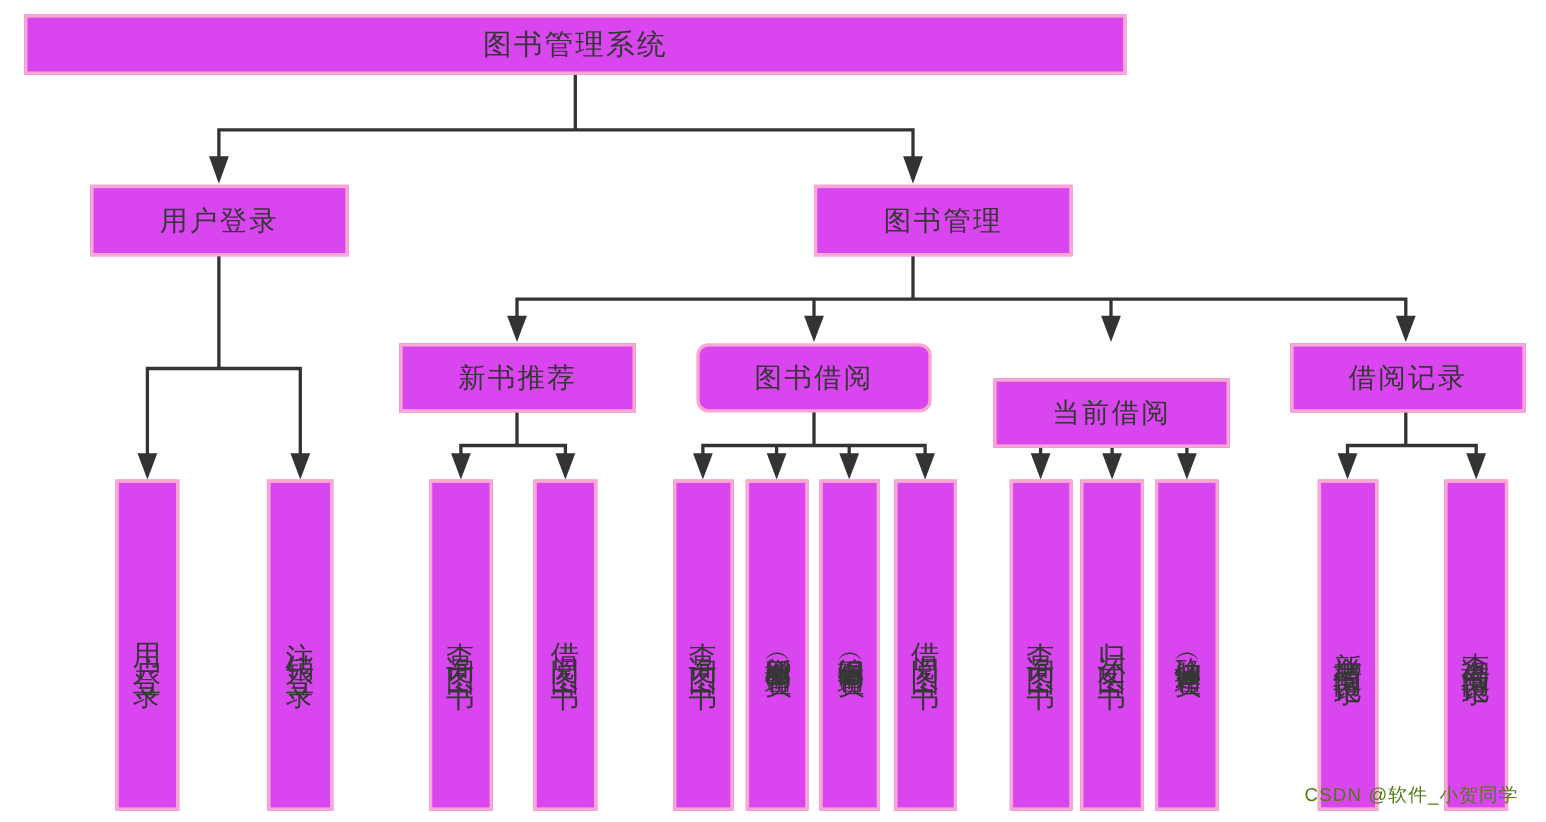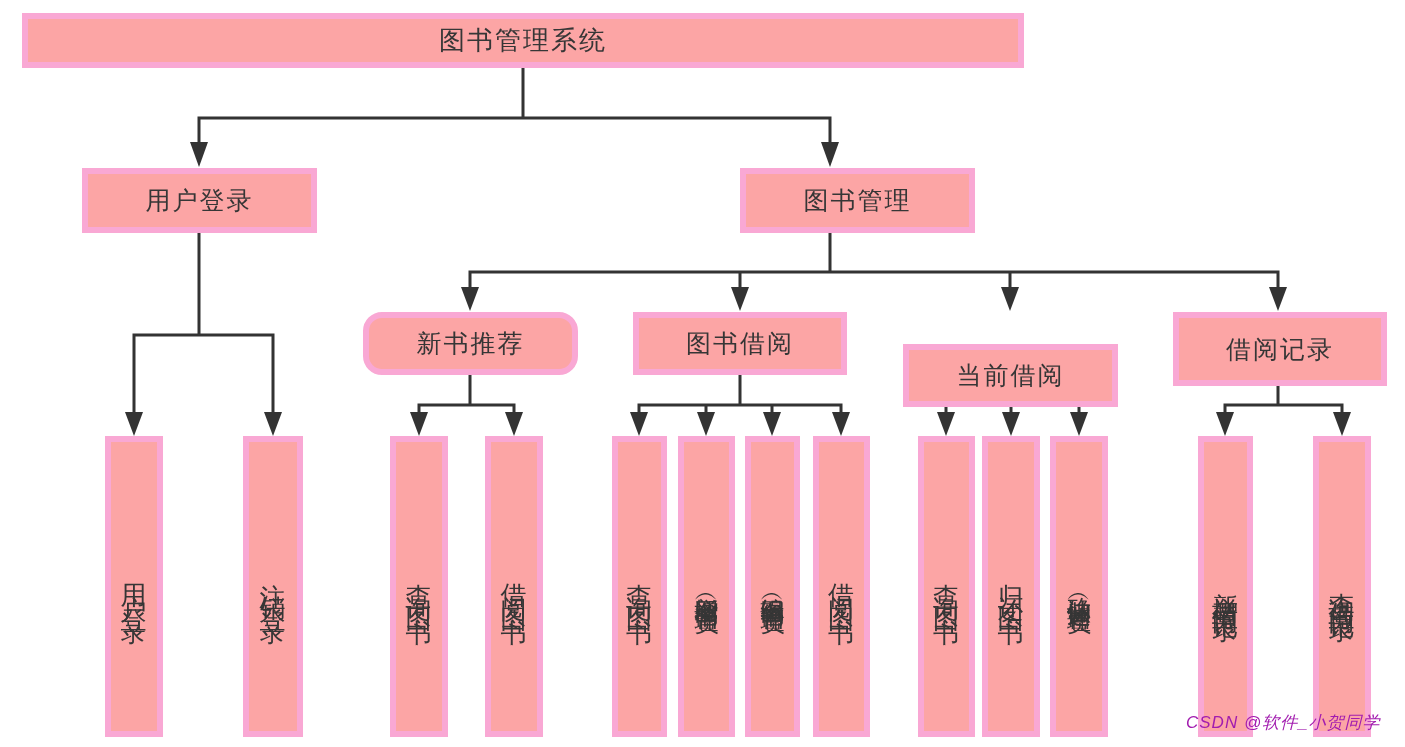--- a/index.html
+++ b/index.html
@@ -20,22 +20,22 @@
     position: absolute;
     left: 0;
     top: 0;
     width: 1405px;
     height: 747px;
     pointer-events: none;
   }
   .box {
     position: absolute;
     box-sizing: border-box;
-    border: 6px solid #f9a8d4;
-    background: #fca5a5;
+    border: 3px solid #f9a8d4;
+    background: #d946ef;
     display: flex;
     align-items: center;
     justify-content: center;
     text-align: center;
   }
   .box.h .label {
     font-size: 25px;
     letter-spacing: 2px;
     white-space: nowrap;
   }
@@ -52,23 +52,22 @@
   }
   .ls-wide  { letter-spacing: 12px; }
   .ls-mid   { letter-spacing: 5px;  }
   .ls-tight { letter-spacing: 2px; font-size: 24px !important; }
   .watermark {
     position: absolute;
     left: 1186px;
     top: 711px;
     font-size: 17px;
     letter-spacing: 1px;
-    color: #a21caf;
+    color: #4d7c0f;
     white-space: nowrap;
-    font-style: italic;
   }
 </style>
 </head>
 <body>
 
 <div class="stage">
 
   <svg class="connectors" viewBox="0 0 1405 747" xmlns="http://www.w3.org/2000/svg">
     <g stroke="#333333" stroke-width="3" fill="none" stroke-linecap="square">
 
@@ -116,30 +115,30 @@
     <span class="label">图书管理系统</span>
   </div>
 
   <div class="box h" style="left:82px; top:168px; width:235px; height:65px;">
     <span class="label">用户登录</span>
   </div>
   <div class="box h" style="left:712px; top:168px; width:235px; height:65px;margin-left:28px;">
     <span class="label">图书管理</span>
   </div>
 
-  <div class="box h" style="left:363px; top:312px; width:215px; height:63px;border-radius:19px;">
+  <div class="box h" style="left:363px; top:312px; width:215px; height:63px;">
     <span class="label">新书推荐</span>
   </div>
-  <div class="box h" style="left:633px; top:312px; width:214px; height:63px;">
+  <div class="box h" style="left:633px; top:312px; width:214px; height:63px;border-radius:11px;">
     <span class="label">图书借阅</span>
   </div>
   <div class="box h" style="left:903px; top:312px; width:215px; height:63px;margin-top:32px;">
     <span class="label">当前借阅</span>
   </div>
-  <div class="box h" style="left:1173px; top:312px; width:214px; height:74px;">
+  <div class="box h" style="left:1173px; top:312px; width:214px; height:63px;">
     <span class="label">借阅记录</span>
   </div>
 
   <div class="box v" style="left:105px; top:436px; width:58px; height:301px;">
     <span class="label ls-wide">用户登录</span>
   </div>
   <div class="box v" style="left:243px; top:436px; width:60px; height:301px;">
     <span class="label ls-wide">注销登录</span>
   </div>
 

